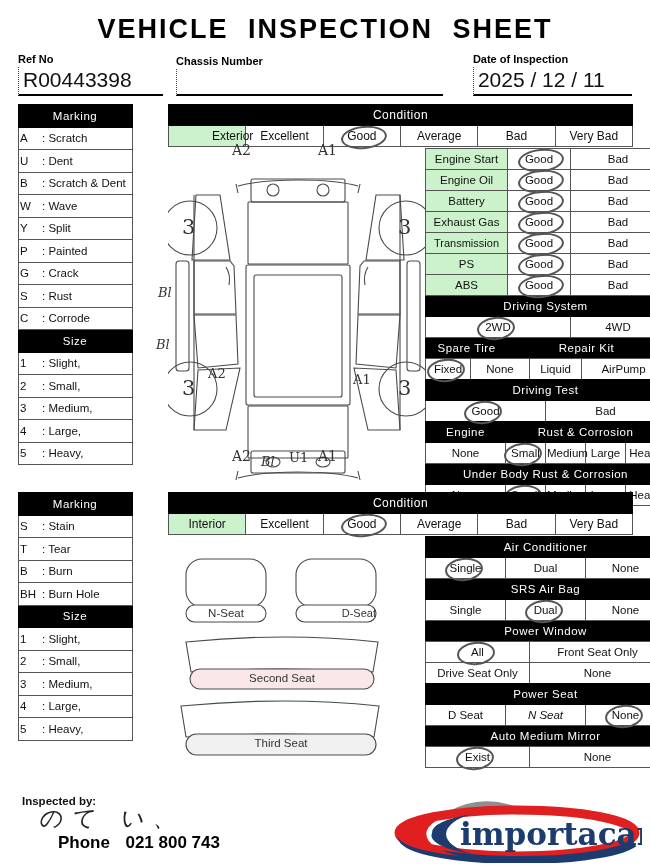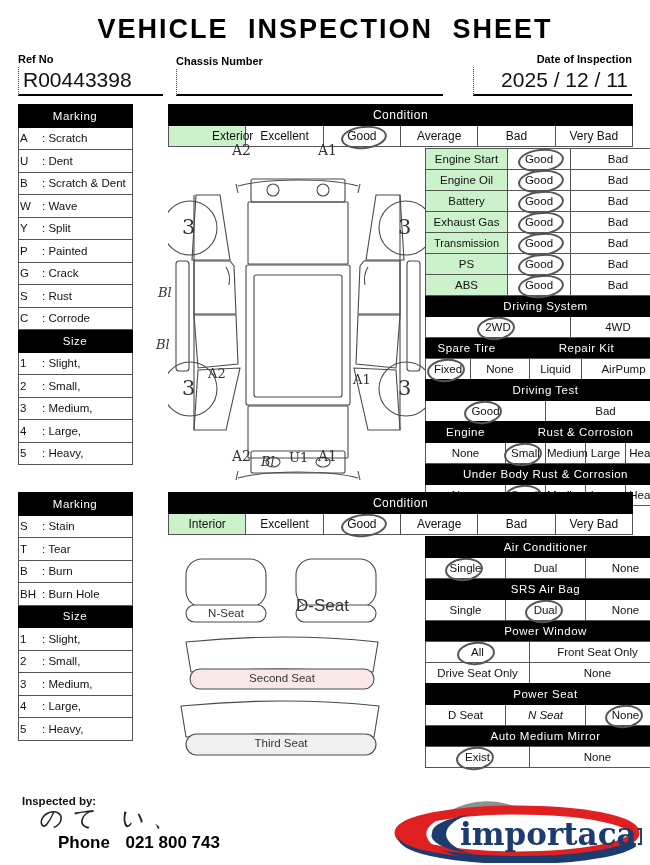--- a/index.html
+++ b/index.html
@@ -42,21 +42,21 @@
     font-size:21px;
     line-height:26px;
     border-bottom:2px solid #000;
     border-left:1px dotted #444;
     padding:0 4px 1px 4px;
     white-space:nowrap;
     min-height:27px;
   }
   .f-ref { width:155px; }
   .f-chassis { width:285px; margin-left:13px; }
-  .f-date { width:170px; margin-left:30px;text-align:right; }
+  .f-date { width:170px; margin-left:30px; }
 
   
   .body-wrap { position:relative; margin-top:8px; }
 
   
   .tbl { border-collapse:collapse; table-layout:fixed; }
   .tbl td, .tbl th {
     border:1px solid #555;
     text-align:center;
     font-size:11.5px;
@@ -548,21 +548,21 @@
 
         <rect id="second-cushion" x="22" y="133" width="184" height="20" rx="10" fill="#fae8e8"></rect>
 
         <path d="M13 170 q105 -10 198 0 l-5 31 q-93 -6 -188 0 Z"></path>
 
         <rect id="third-cushion" x="18" y="198" width="190" height="21" rx="10.5" fill="#f0f0f0"></rect>
       </g>
     </svg>
     <div style="position:absolute;left:0;top:0;width:250px;height:240px;pointer-events:none;">
       <span style="position:absolute;left:18px;top:71px;width:80px;text-align:center;font-size:11.5px;color:#333;">N-Seat</span>
-      <span style="position:absolute;left:128px;top:60px;width:80px;text-align:left;font-size:17px;color:#333;">D-Seat</span>
+      <span style="position:absolute;left:128px;top:71px;width:80px;text-align:right;font-size:11px;color:#333;">D-Seat</span>
       <span style="position:absolute;left:22px;top:136px;width:184px;text-align:center;font-size:11.5px;color:#333;">Second  Seat</span>
       <span style="position:absolute;left:18px;top:201px;width:190px;text-align:center;font-size:11.5px;color:#333;">Third   Seat</span>
     </div>
   </div>
 
 </div>
 
 <div class="footer">
   <div class="insp-lbl">Inspected by:</div>
   <div class="sig">のて い、</div>

